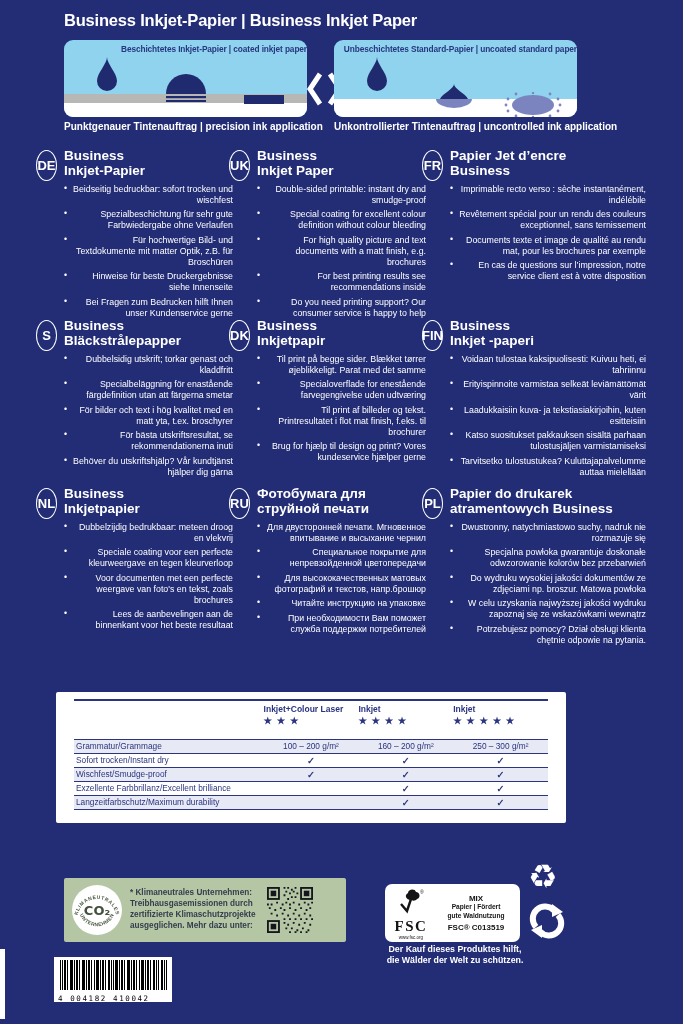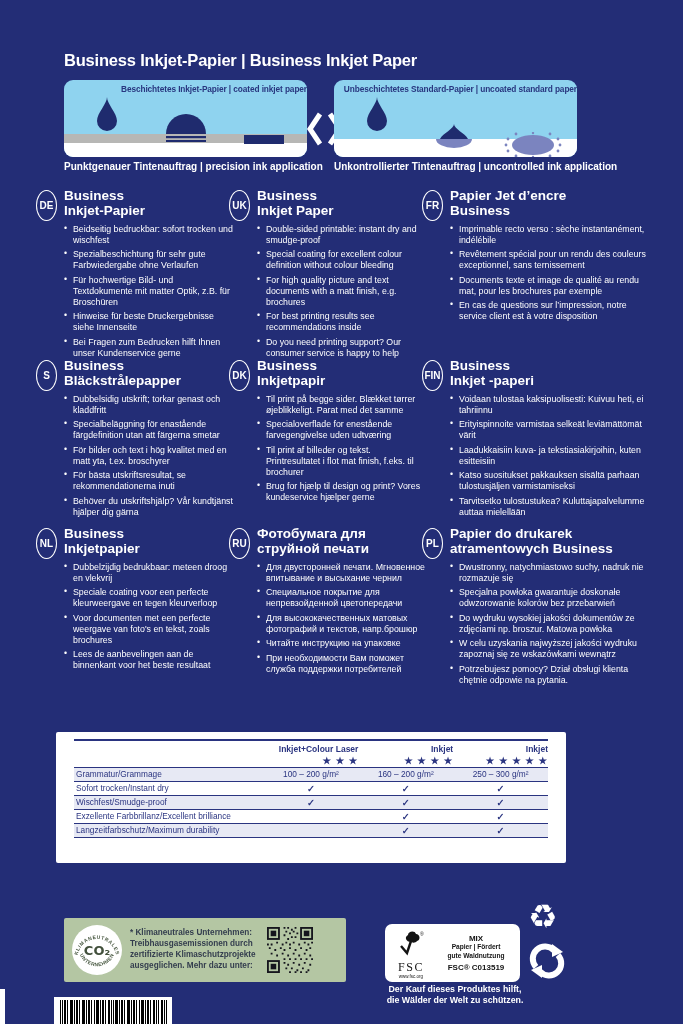--- a/index.html
+++ b/index.html
@@ -3,21 +3,21 @@
 <meta charset="utf-8">
 <style>
   * { margin:0; padding:0; box-sizing:border-box; }
   html,body { width:683px; height:1024px; }
   body {
     position:relative; overflow:hidden;
     background:#232d76;
     font-family:"Liberation Sans", sans-serif;
     color:#fff;
   }
-  .page { position:absolute; inset:0;margin-top:40px; }
+  .page { position:absolute; inset:0; }
 
   
   .main-title { position:absolute; left:64px; top:11px; font-size:16.5px; font-weight:700; letter-spacing:-0.2px; color:#fff; }
 
   
   .card { position:absolute; top:40px; width:243px; height:77px; border-radius:9px; background:#8fd3ef; overflow:hidden; }
   .card.left  { left:64px; }
   .card.right { left:334px; }
   .card-title { position:relative; z-index:2; color:#28367f; font-weight:700; text-align:right; padding-top:4px; font-size:8.3px; letter-spacing:-0.1px; }
   .coat-band  { position:absolute; left:0; right:0; top:54px; height:9px; background:#b7b7b5; }
@@ -26,52 +26,52 @@
   .card svg { position:absolute; display:block; }
   .caption { position:absolute; top:121px; font-size:10px; font-weight:700; color:#fff; }
   .caption.left  { left:64px; }
   .caption.right { left:334px; }
   .compare { position:absolute; left:306px; top:71px; }
 
   
   .lang { position:absolute; display:flex; gap:7px; }
   .badge { flex:none; width:21px; height:31px; border:1.7px solid #fff; border-radius:50%;
            display:flex; align-items:center; justify-content:center;
-           font-size:10px; font-weight:700; color:#fff; margin-top:1px; }
+           font-size:13px; font-weight:700; color:#fff; margin-top:1px; }
   .lang-title { font-size:13.5px; font-weight:700; line-height:1.1; white-space:pre-line; color:#fff; }
-  .bullets { list-style:none; margin-top:5px; }
+  .bullets { list-style:none; margin-top:5px;text-align:right; }
   .bullets li { position:relative; padding-left:9px; font-size:8.8px; line-height:1.25; margin-bottom:3.5px; color:#fff; }
   .bullets li::before { content:"•"; position:absolute; left:0; top:-1px; }
 
   
   .spec-panel { position:absolute; left:56px; top:692px; width:510px; height:131px; background:#fff; border-radius:2px; }
   .spec-table { position:absolute; left:18px; top:7px; width:474px; border-collapse:collapse; table-layout:fixed;
                 color:#2a3480; font-size:8.3px; }
   .spec-table col.c-label { width:40%; }
   .spec-table col.c-val   { width:20%; }
-  .spec-table thead th { border-top:2px solid #2a3480; border-bottom:1.3px solid #2a3480; padding:3px 0 1px; text-align:right; vertical-align:top; }
+  .spec-table thead th { border-top:2px solid #2a3480; border-bottom:1.3px solid #2a3480; padding:3px 0 13px; text-align:left; vertical-align:top; }
   .col-head-label { font-size:8.5px; font-weight:700; }
   .col-head-stars { font-size:9.5px; letter-spacing:1px; margin-top:1px; }
   .spec-table tbody td { border-bottom:1px solid #2a3480; height:13.5px; text-align:center; padding:1px 0; }
   .spec-table tbody td.row-label { text-align:left; padding-left:2px; }
   .spec-table tbody tr:nth-child(odd) { background:#e7e9f4; }
   .check { font-weight:700; font-size:9.5px; }
 
   
   .climate-panel { position:absolute; left:64px; top:878px; width:282px; height:64px; background:#b4c6a3;
                    border-radius:2px; display:flex; align-items:center; }
   .co2-badge { flex:none; margin-left:7px; }
   .climate-note { flex:none; width:132px; margin-left:7px; font-size:8.2px; line-height:1.32; font-weight:700;
                   color:#333d4e; white-space:pre-line; }
   .qr { flex:none; margin-left:5px; }
 
   .fsc-panel { position:absolute; left:385px; top:884px; width:135px; height:58px; background:#fff; border-radius:7px;
                display:flex; align-items:center; color:#141414; }
   .fsc-left { flex:none; width:52px; text-align:center; padding-top:2px; }
-  .fsc-brand { font-family:"Liberation Serif", serif; font-weight:400; font-size:12px; letter-spacing:1.5px; line-height:1; }
+  .fsc-brand { font-family:"Liberation Serif", serif; font-weight:700; font-size:15px; letter-spacing:1.5px; line-height:1; }
   .fsc-url { font-size:4.5px; margin-top:1px; }
   .fsc-right { flex:1; text-align:center; padding-right:5px; }
   .fsc-grade { font-size:8px; font-weight:700; }
   .fsc-line  { font-size:6.6px; font-weight:700; line-height:1.25; }
   .fsc-license { font-size:8px; font-weight:700; margin-top:3px; }
 
   .recycle-icon { position:absolute; left:528px; top:860px; font-family:"DejaVu Sans", sans-serif;
                   font-size:33px; line-height:1; color:#fff; }
   .green-dot { position:absolute; left:529px; top:903px; }
 

